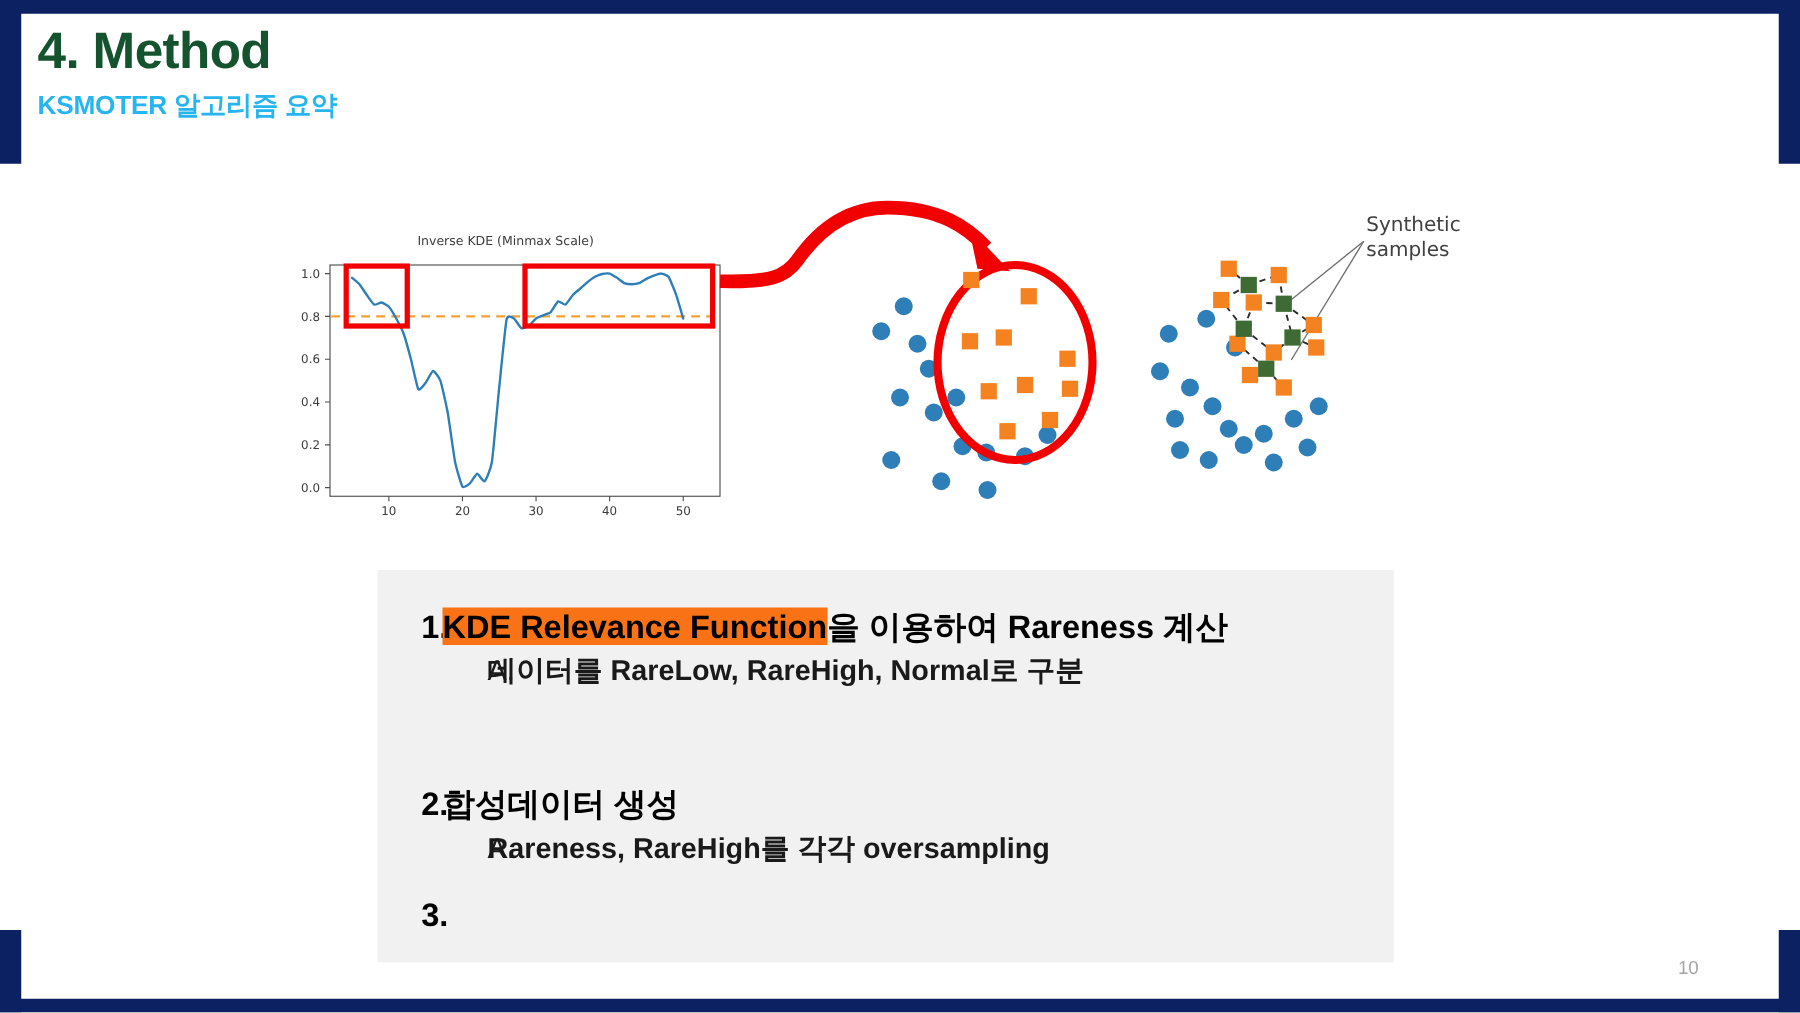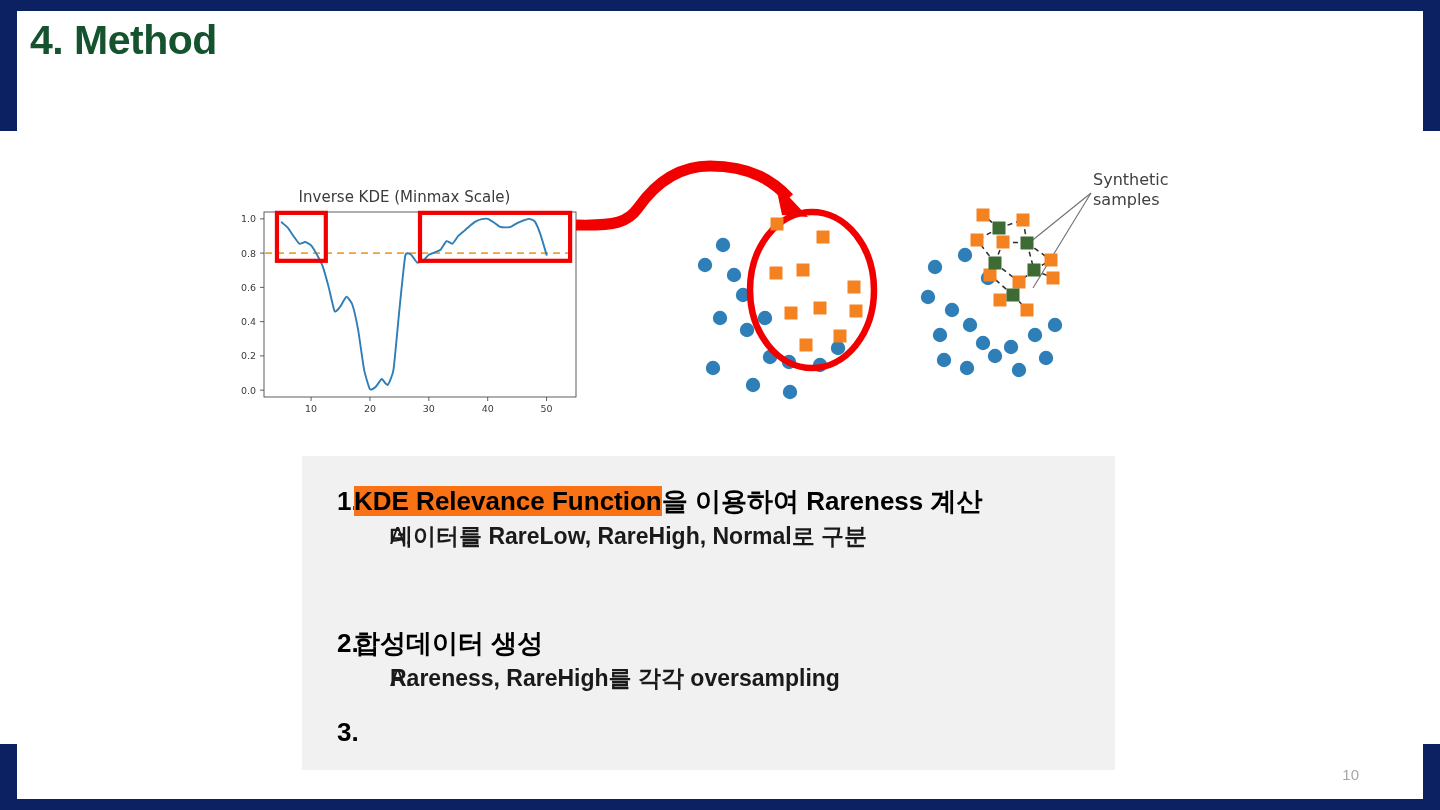--- a/index.html
+++ b/index.html
@@ -76,21 +76,21 @@
   
   #kde-chart {
     position: absolute;
     left: 222px; top: 38px;
     width: 365px; height: 245px;
   }
   #kde-title {
     position: absolute;
     left: 0; top: 0; width: 365px;
     text-align: center;
-    font-size: 15px;
+    font-size: 10px;
     color: #3b3b3b;
     font-family: "DejaVu Sans", sans-serif;
   }
   #kde-plotwrap {
     position: absolute;
     left: 0; top: 18px;
     width: 365px; height: 227px;
   }
   #kde-svg { display: block; }
 
@@ -160,20 +160,21 @@
 
   <div class="frame-top"></div>
   <div class="frame-bottom"></div>
   <div class="frame-left-top"></div>
   <div class="frame-right-top"></div>
   <div class="frame-left-bottom"></div>
   <div class="frame-right-bottom"></div>
 
   <div id="header">
     <div id="slide-title">4. Method</div>
+    <div id="slide-subtitle">KSMOTER 알고리즘 요약</div>
   </div>
 
   <div id="figure-area">
 
     <div id="kde-chart">
       <div id="kde-title">Inverse KDE (Minmax Scale)</div>
       <div id="kde-plotwrap">
         <svg id="kde-svg" width="365" height="227" viewBox="0 0 365 227">
           <g>
             <rect id="ax-frame" x="42" y="6" width="312" height="185" fill="#ffffff" stroke="#4d4d4d" stroke-width="0.9"></rect>

